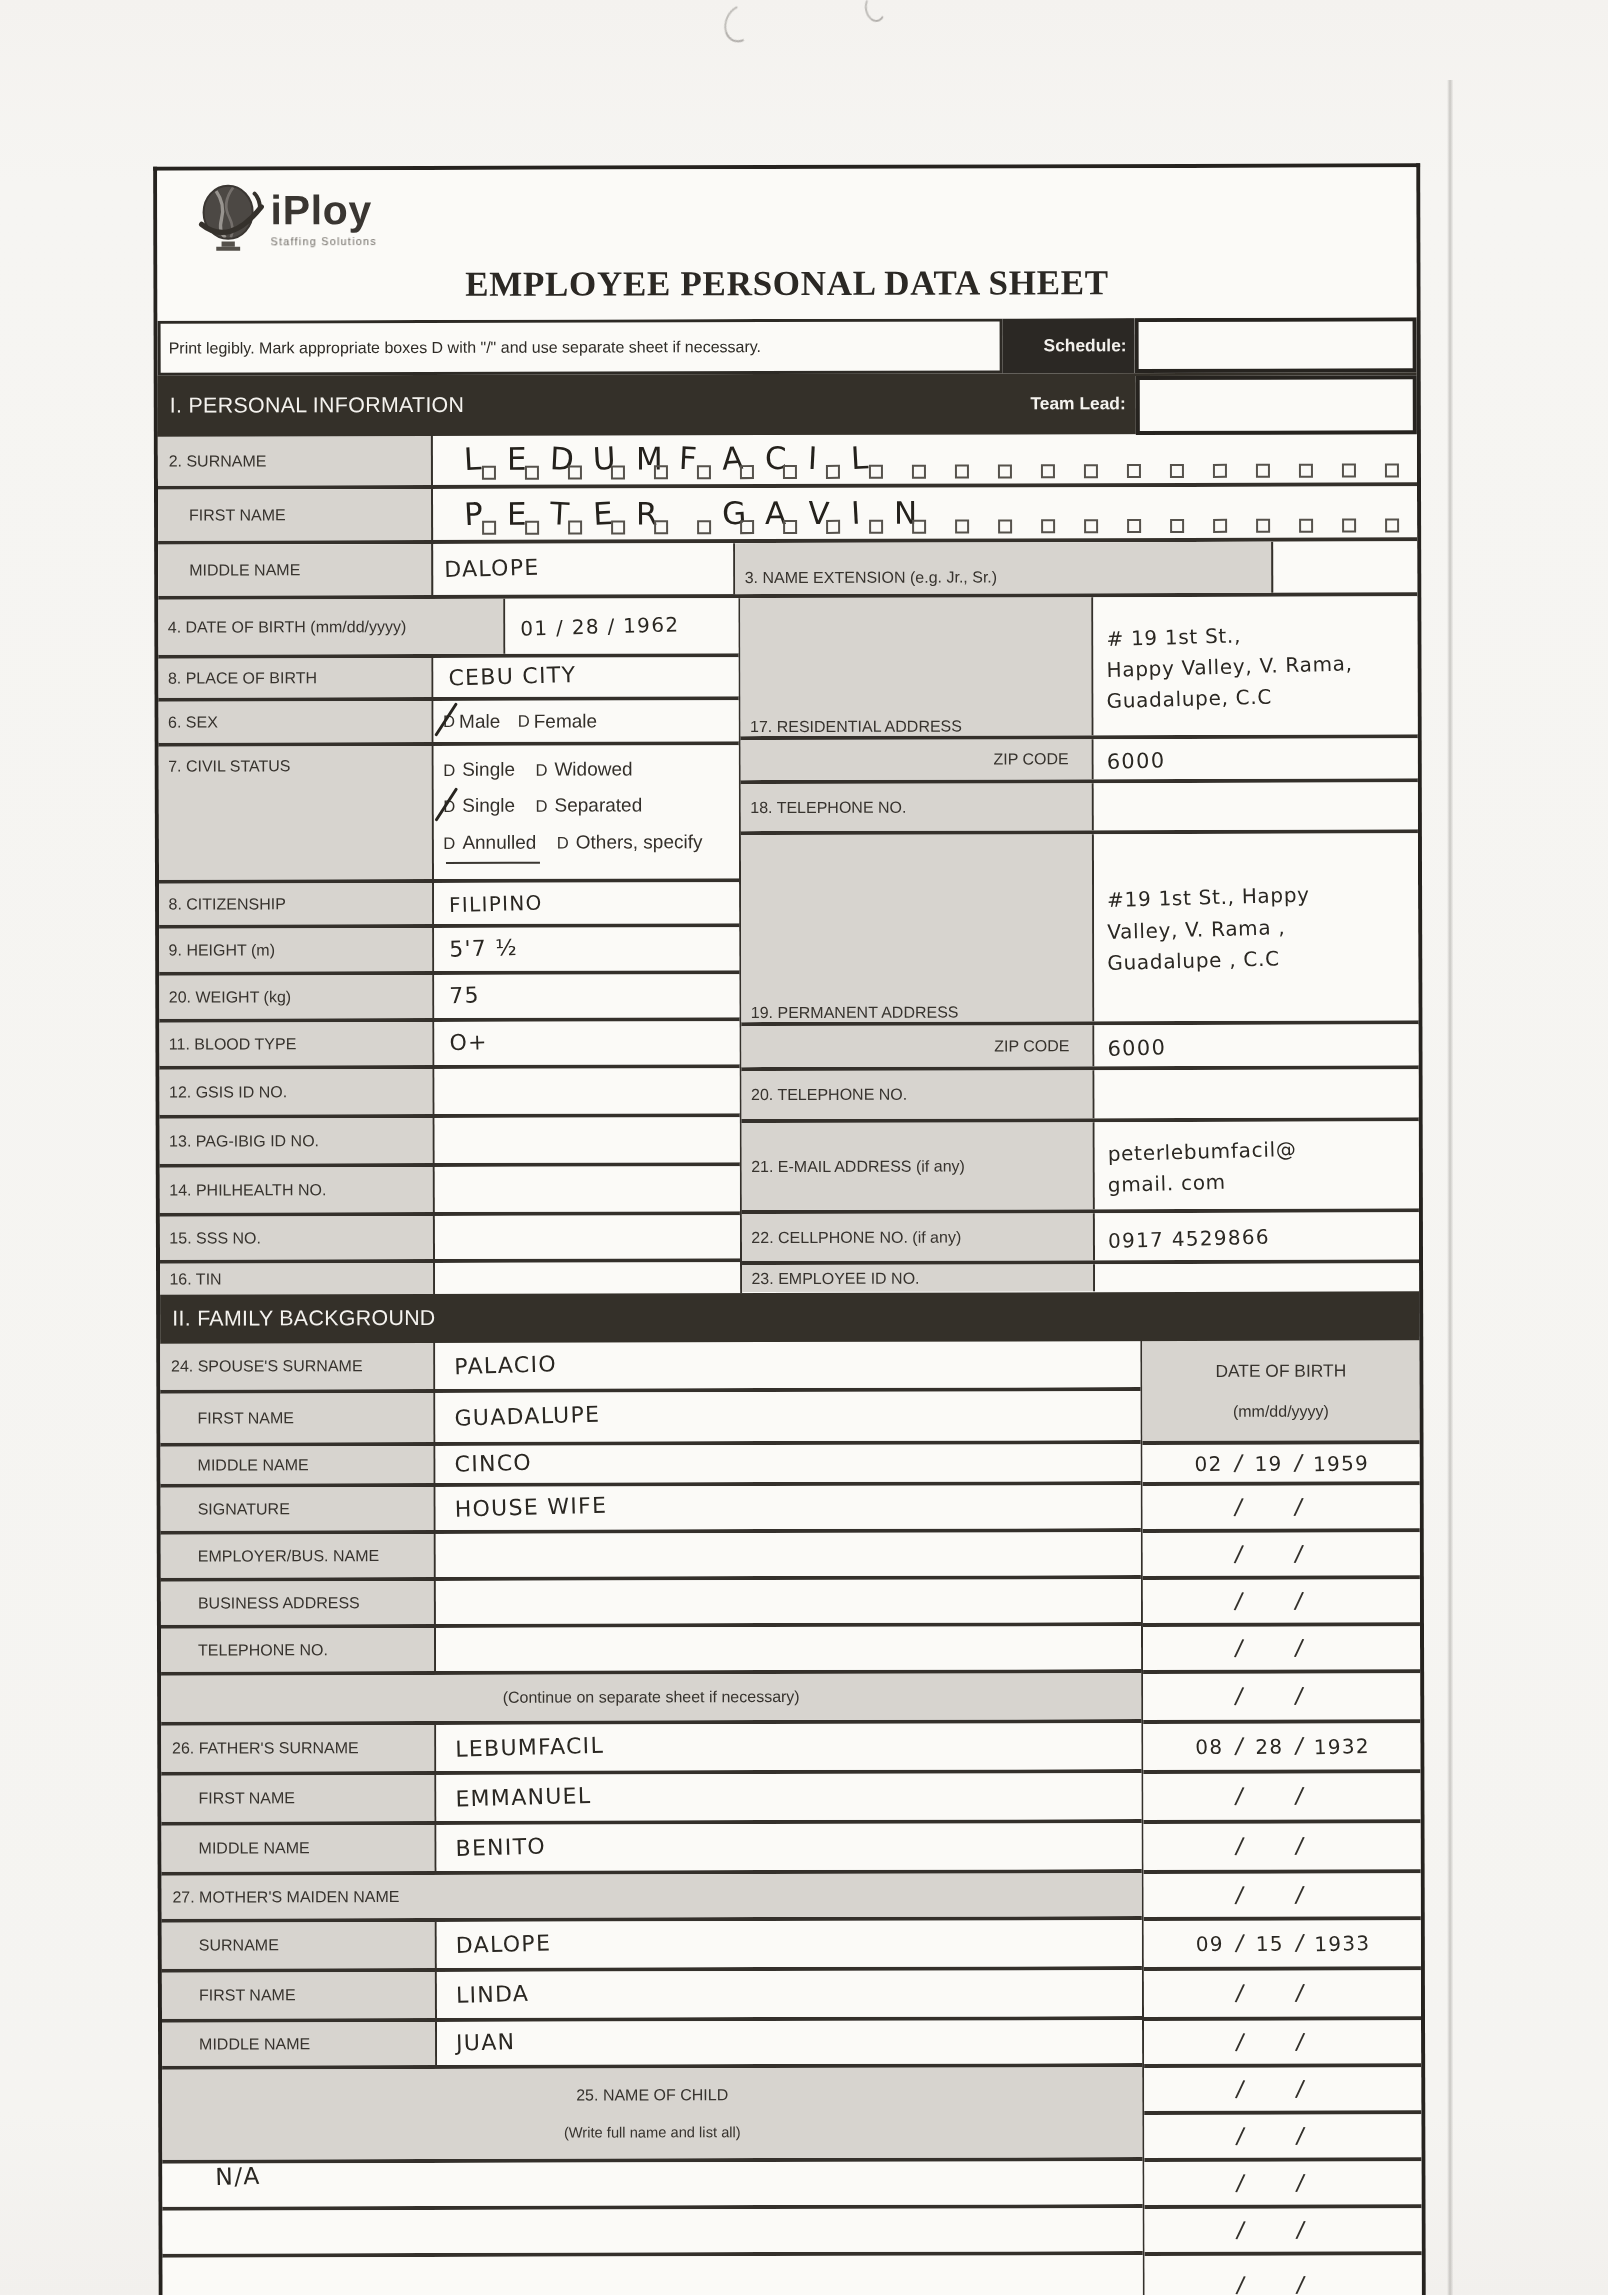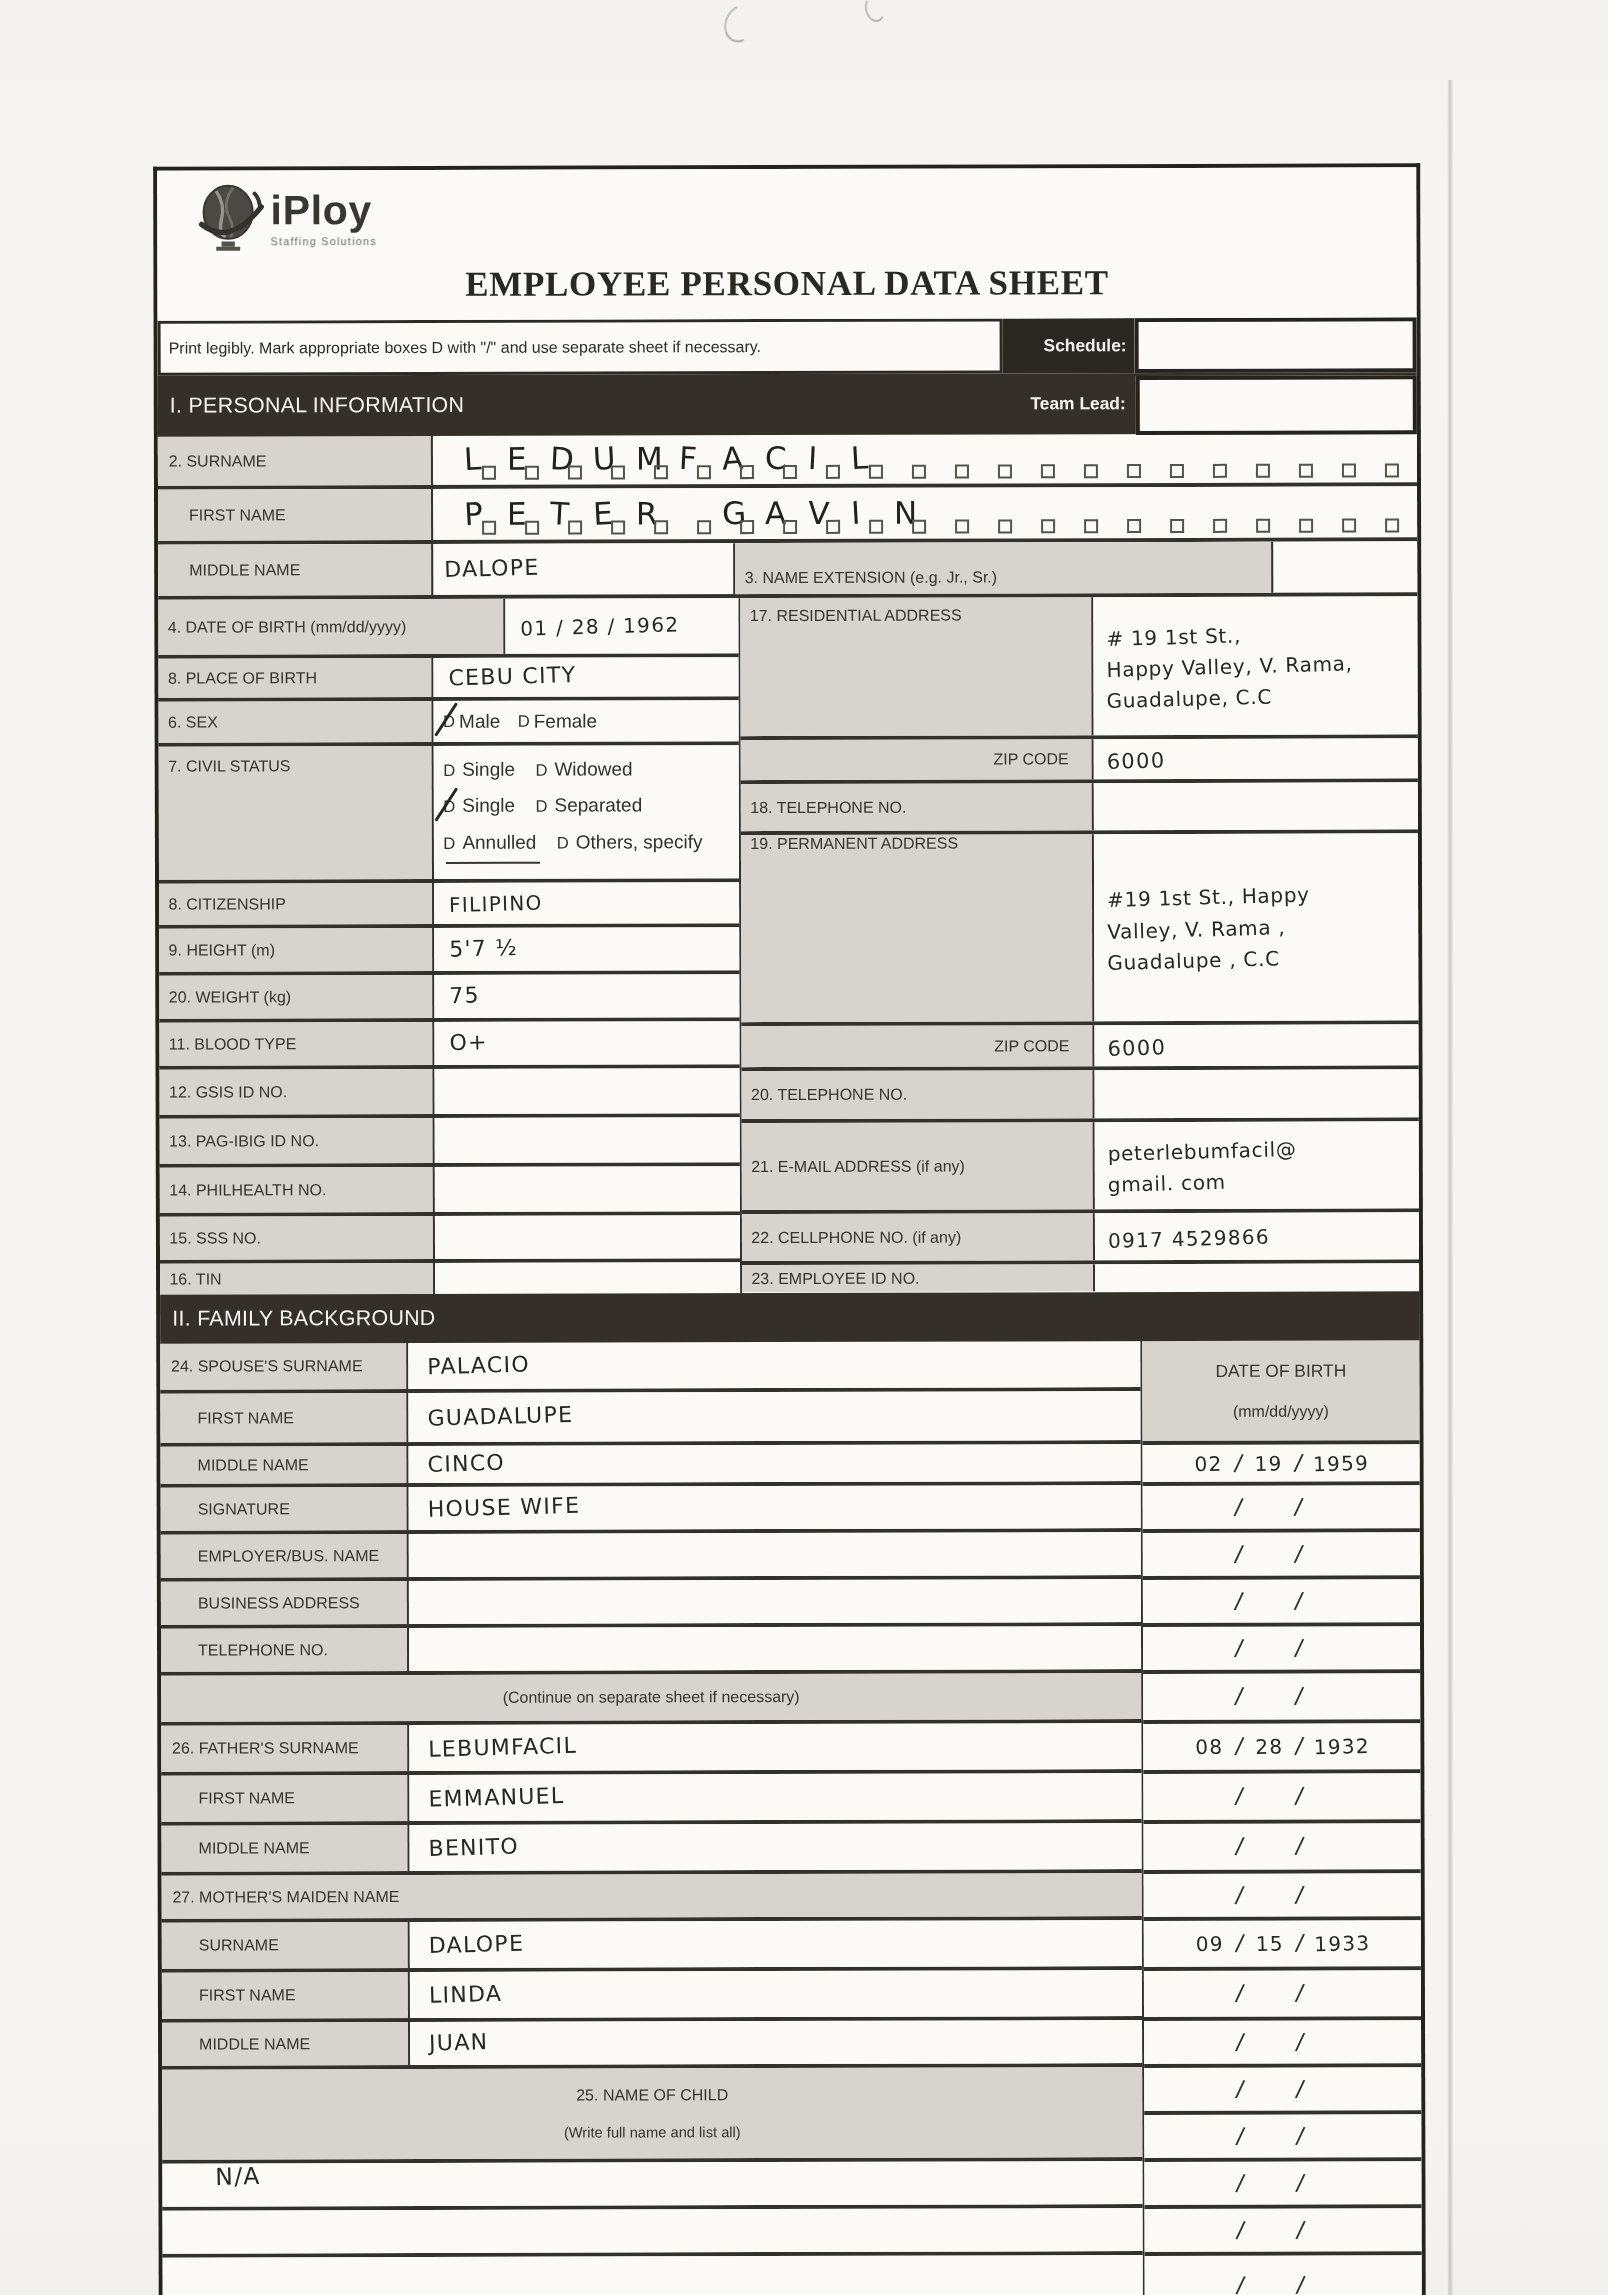--- a/index.html
+++ b/index.html
@@ -74,37 +74,37 @@
   .split { display:flex; height:695px; }
   .colL { width:582px; border-right:2.7px solid var(--line); }
   .colR { flex:1; }
   .prow, .rrow { display:flex; border-bottom:4.7px solid var(--line); }
   .plab { width:275px; background:var(--gray); border-right:2.7px solid var(--line);
     display:flex; align-items:center; padding-left:9.4px; }
   .plab.wide { width:347px; }
   .pval { flex:1; background:var(--white); display:flex; align-items:center; padding-left:14.7px; }
   .rlab { width:353px; background:var(--gray); border-right:2.7px solid var(--line);
     display:flex; align-items:center; padding-left:9.4px; }
-  .rlab.top { align-items:flex-start; padding-top:9.4px; }
+  .rlab.top { align-items:flex-end; padding-top:9.4px; }
   .rlab.right { justify-content:flex-end; padding-right:23px; }
   .rval { flex:1; background:var(--white); padding-left:13.4px; display:flex; flex-direction:column; justify-content:center; }
   .addr .hw { font-size:20px; letter-spacing:0.7px; margin:4.7px 0; }
   .civil { flex-direction:column; justify-content:space-around; align-items:flex-start; padding:5.3px 0 5.3px 9.4px; }
   .dbox { position:relative; display:inline-block; font-size:16.7px; color:#34302b; margin-right:4px; }
   .dbox.checked::after { content:""; position:absolute; left:1.3px; top:-12px; width:2.7px; height:39px;
     background:#282520; transform:rotate(33deg); border-radius:1.3px; }
   .opt { font-size:19px; color:#34302b; margin-right:17.4px; }
   .specline { display:inline-block; width:94px; border-bottom:2px solid #3a3631; margin-left:2.7px; }
 
   
   .family { display:flex; }
   .famA { width:982px; border-right:2.7px solid var(--line); }
   .famB { flex:1; }
   .frow { display:flex; border-bottom:4.7px solid var(--line); }
-  .flab { width:248px; background:var(--gray); border-right:2.7px solid var(--line);
+  .flab { width:275px; background:var(--gray); border-right:2.7px solid var(--line);
     display:flex; align-items:center; padding-left:10.7px; }
   .flab.ind { padding-left:37px; }
   .fval { flex:1; background:var(--white); display:flex; align-items:center; padding-left:18.7px; }
   .fnote { flex:1; background:var(--gray); display:flex; align-items:center; justify-content:center; }
   .fnote.leftal { justify-content:flex-start; padding-left:10.7px; }
   .fnote.col { flex-direction:column; justify-content:space-around; padding:8px 0; }
   .fentry { flex:1; background:var(--white); display:flex; align-items:flex-start; padding:1.3px 0 0 53px; }
   .dcell { display:flex; align-items:center; justify-content:center; gap:4px;
     background:var(--white); border-bottom:4.7px solid var(--line); }
   .dcell.hdr { flex-direction:column; justify-content:space-around; background:var(--gray); padding:10.7px 0; }

